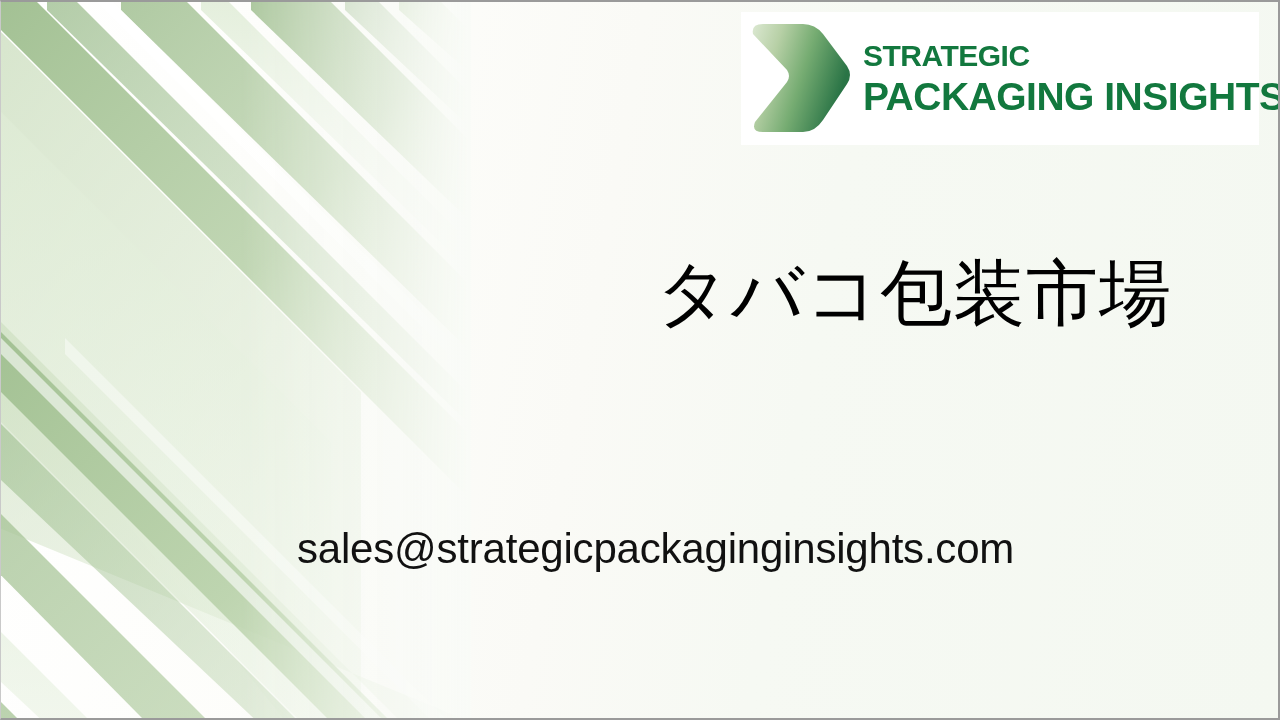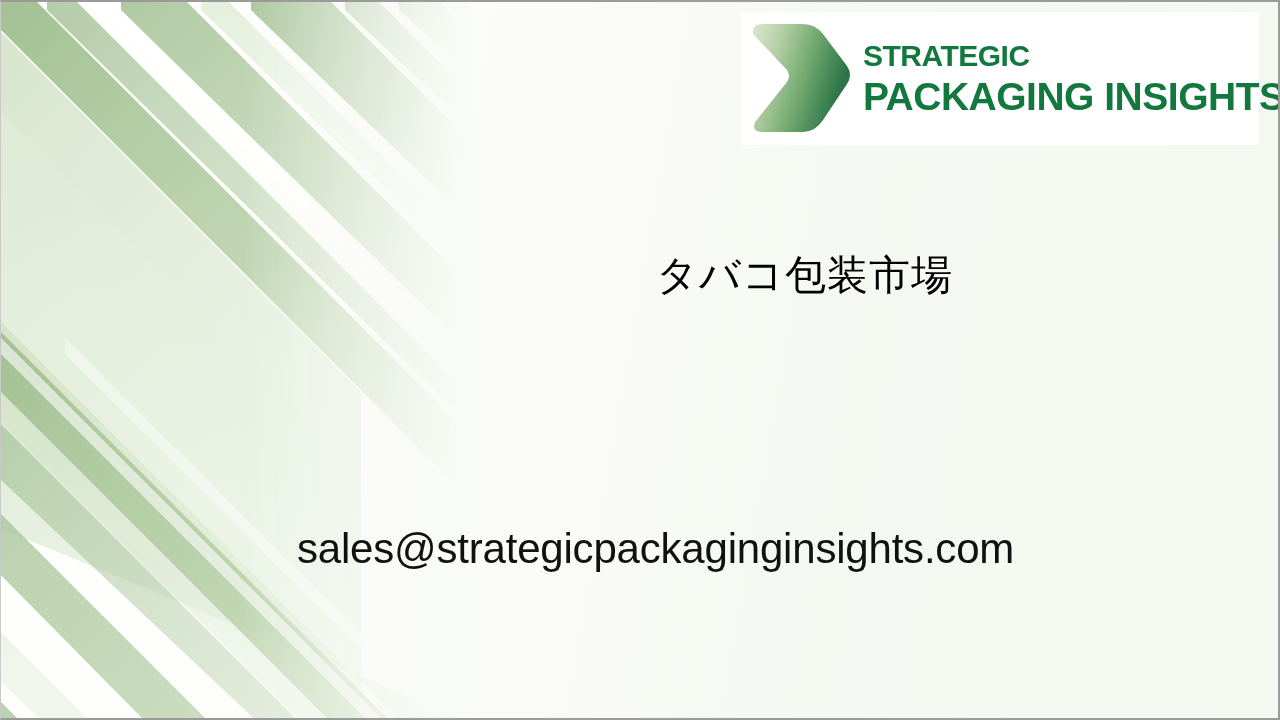--- a/index.html
+++ b/index.html
@@ -73,21 +73,21 @@
     margin-top:10px;
     white-space:nowrap;
   }
 
   
   .title {
     position:absolute;
     left:655px; top:250px;
     width:560px;
     color:#000000;
-    font-size:41px;
+    font-size:72px;
     font-weight:500;
     letter-spacing:1px;
     line-height:1.15;
     white-space:nowrap;
   }
 
   
   .email {
     position:absolute;
     left:296px; top:522px;

